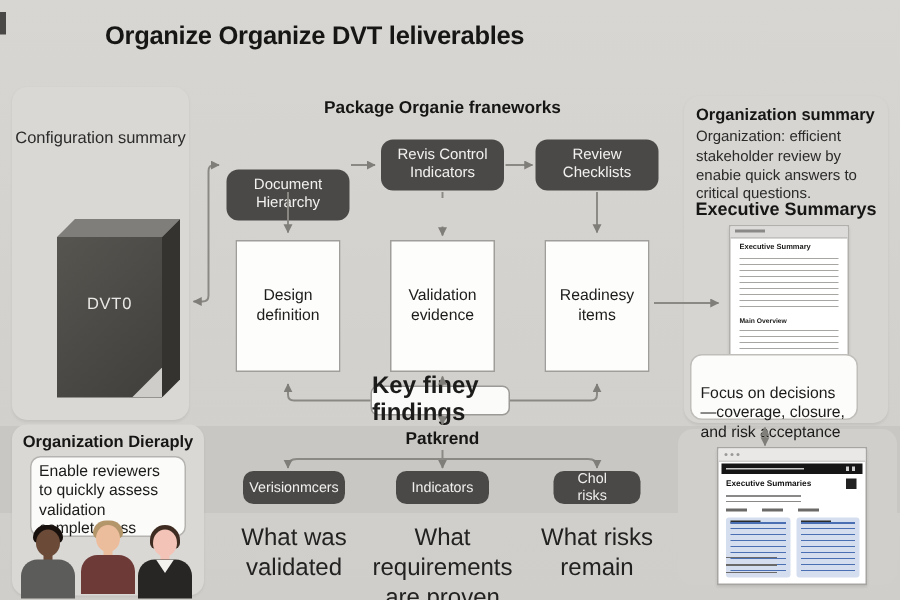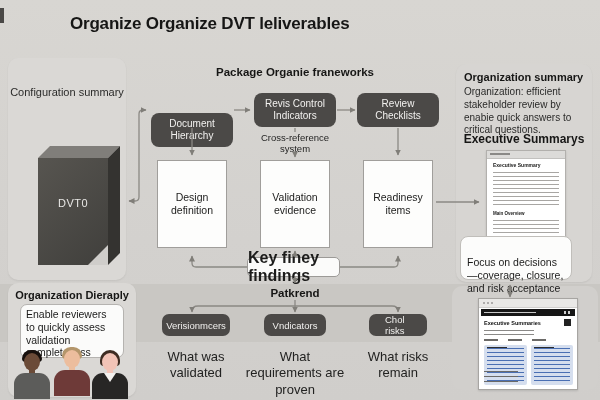--- a/index.html
+++ b/index.html
@@ -50,21 +50,21 @@
   .wb3{left:363px;top:160px;width:70px;height:88px;}
   .crossref{left:253px;top:133px;width:84px;text-align:center;font-size:9.5px;line-height:1.15;color:#242423;}
   .keybox{left:247px;top:257px;width:93px;height:20px;background:#fbfbfa;border:1px solid #9c9a97;border-radius:5px;
     display:flex;align-items:center;justify-content:center;font-size:16px;color:#1c1c1b;box-sizing:border-box;font-weight:bold;}
   
   .tagbox{background:#4b4947;color:#f1f0ee;border-radius:7px;display:flex;align-items:center;justify-content:center;
     font-size:9.5px;box-sizing:border-box;padding:1px 16px;}
   .tb1{left:162px;top:314px;width:68px;height:22px;}
   .tb2{left:264px;top:314px;width:62px;height:22px;}
   .tb3{left:369px;top:314px;width:58px;height:22px;}
-  .caption{font-size:13px;line-height:1.25;text-align:center;color:#222221;}
+  .caption{font-size:16px;line-height:1.25;text-align:center;color:#222221;}
   .cap1{left:158px;top:349px;width:76px;}
   .cap2{left:245px;top:349px;width:100px;}
   .cap3{left:360px;top:349px;width:76px;}
   
   .note-box{left:20px;top:304px;width:104px;height:54px;background:#fbfbfa;border:1px solid #b5b3b0;border-radius:7px;
     font-size:10.5px;line-height:1.22;padding:3px 5px;box-sizing:border-box;color:#1b1b1a;}
   .avatar{position:absolute;width:40px;height:50px;}
   .av1{left:12px;top:347px;}
   .av2{left:52px;top:344px;}
   .av3{left:90px;top:347px;}
@@ -132,29 +132,28 @@
   <div class="abs binder-top"></div>
   <div class="abs binder-side"></div>
   <div class="abs binder-front"></div>
   <div class="abs binder-fold"></div>
   <div class="abs binder-label">DVT0</div>
 
   <div class="abs h-small pkg-head">Package Organie franeworks</div>
   <div class="abs darkbox db1">Document Hierarchy</div>
   <div class="abs darkbox db2">Revis Control Indicators</div>
   <div class="abs darkbox db3">Review Checklists</div>
-  <div class="abs crossref">Cross-reference system</div>
   <div class="abs whitebox wb1">Design definition</div>
   <div class="abs whitebox wb2">Validation evidence</div>
   <div class="abs whitebox wb3">Readinesy items</div>
   <div class="abs keybox">Key finey findings</div>
 
   <div class="abs h-small patkrend-head">Patkrend</div>
   <div class="abs tagbox tb1">Verisionmcers</div>
-  <div class="abs tagbox tb2">Vndicators</div>
+  <div class="abs tagbox tb2">Indicators</div>
   <div class="abs tagbox tb3">Chol risks</div>
   <div class="abs caption cap1">What was validated</div>
   <div class="abs caption cap2">What requirements are proven</div>
   <div class="abs caption cap3">What risks remain</div>
 
   <section class="abs panel bl-panel"></section>
   <div class="abs h-small bl-head">Organization Dieraply</div>
   <div class="abs note-box">Enable reviewers to quickly assess validation completeness</div>
   <div class="abs avatar av1">
     <span class="hair hair-a"></span>

